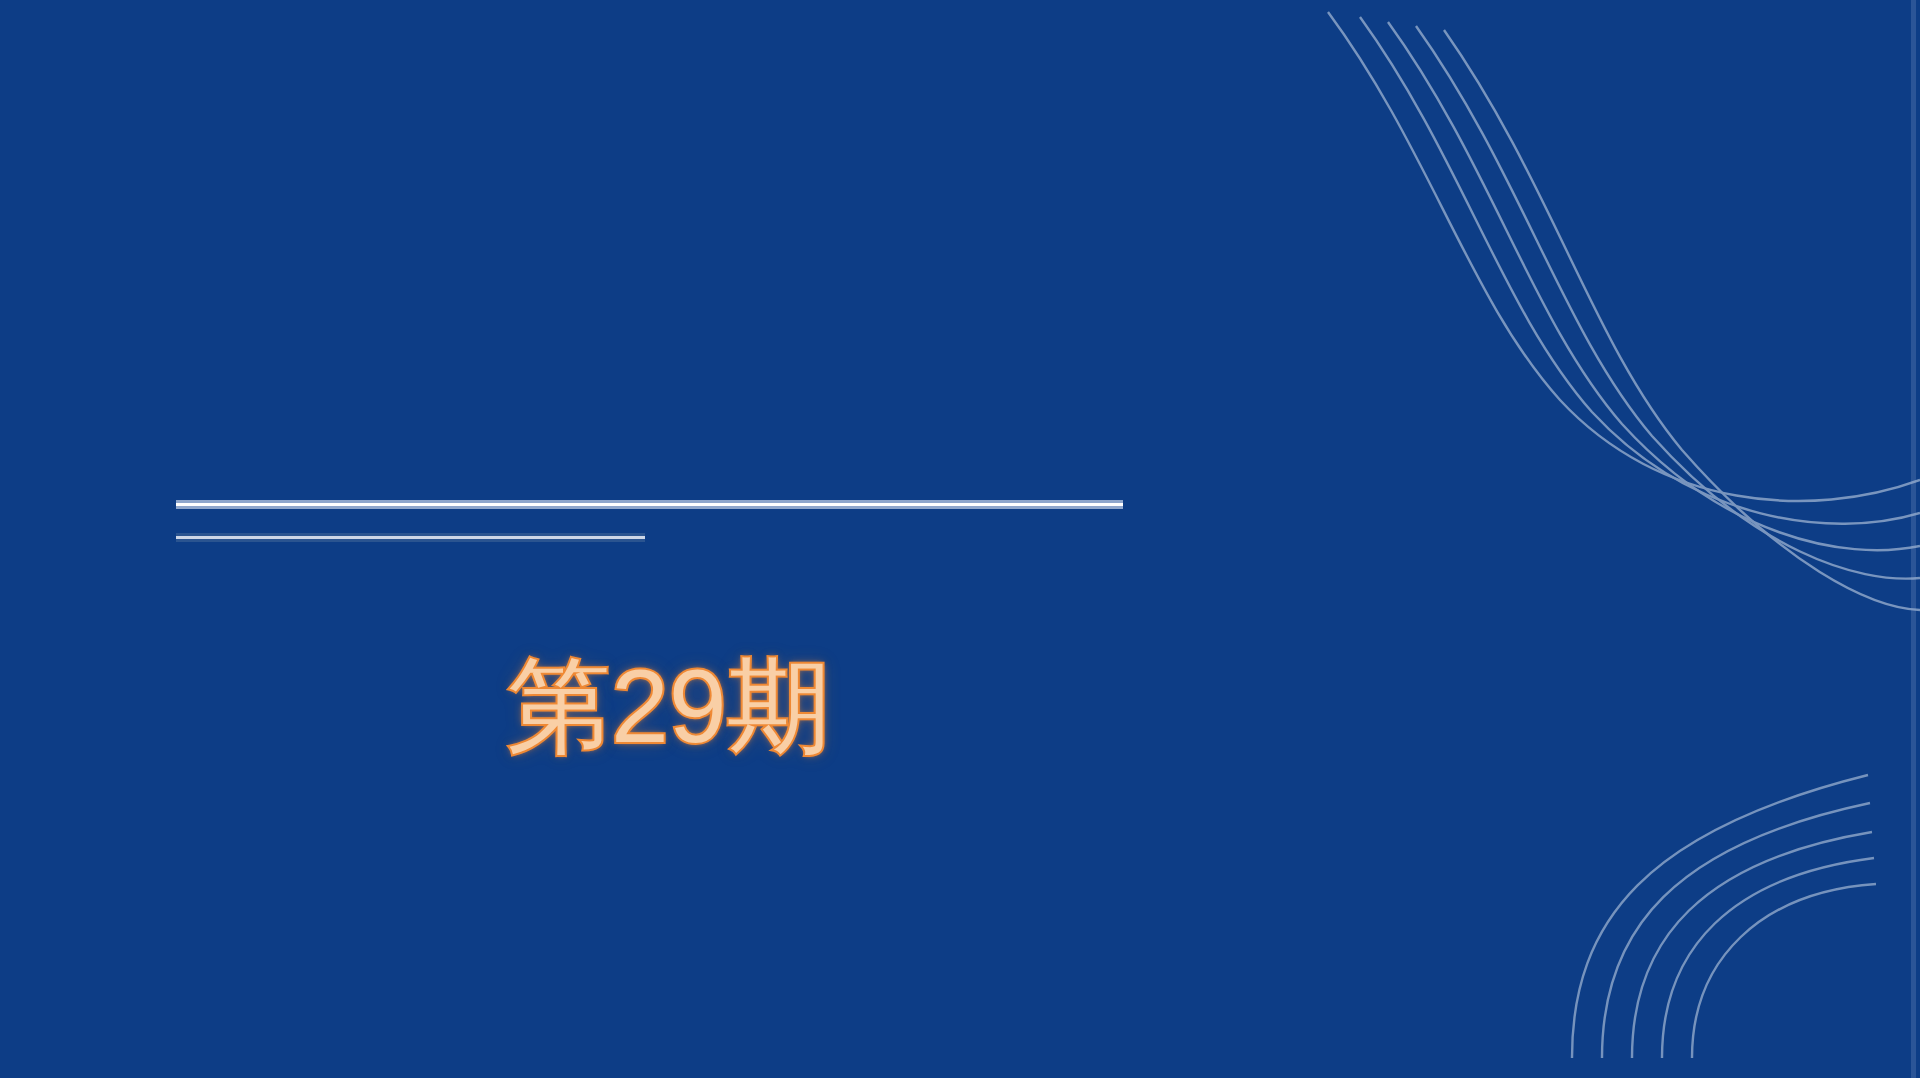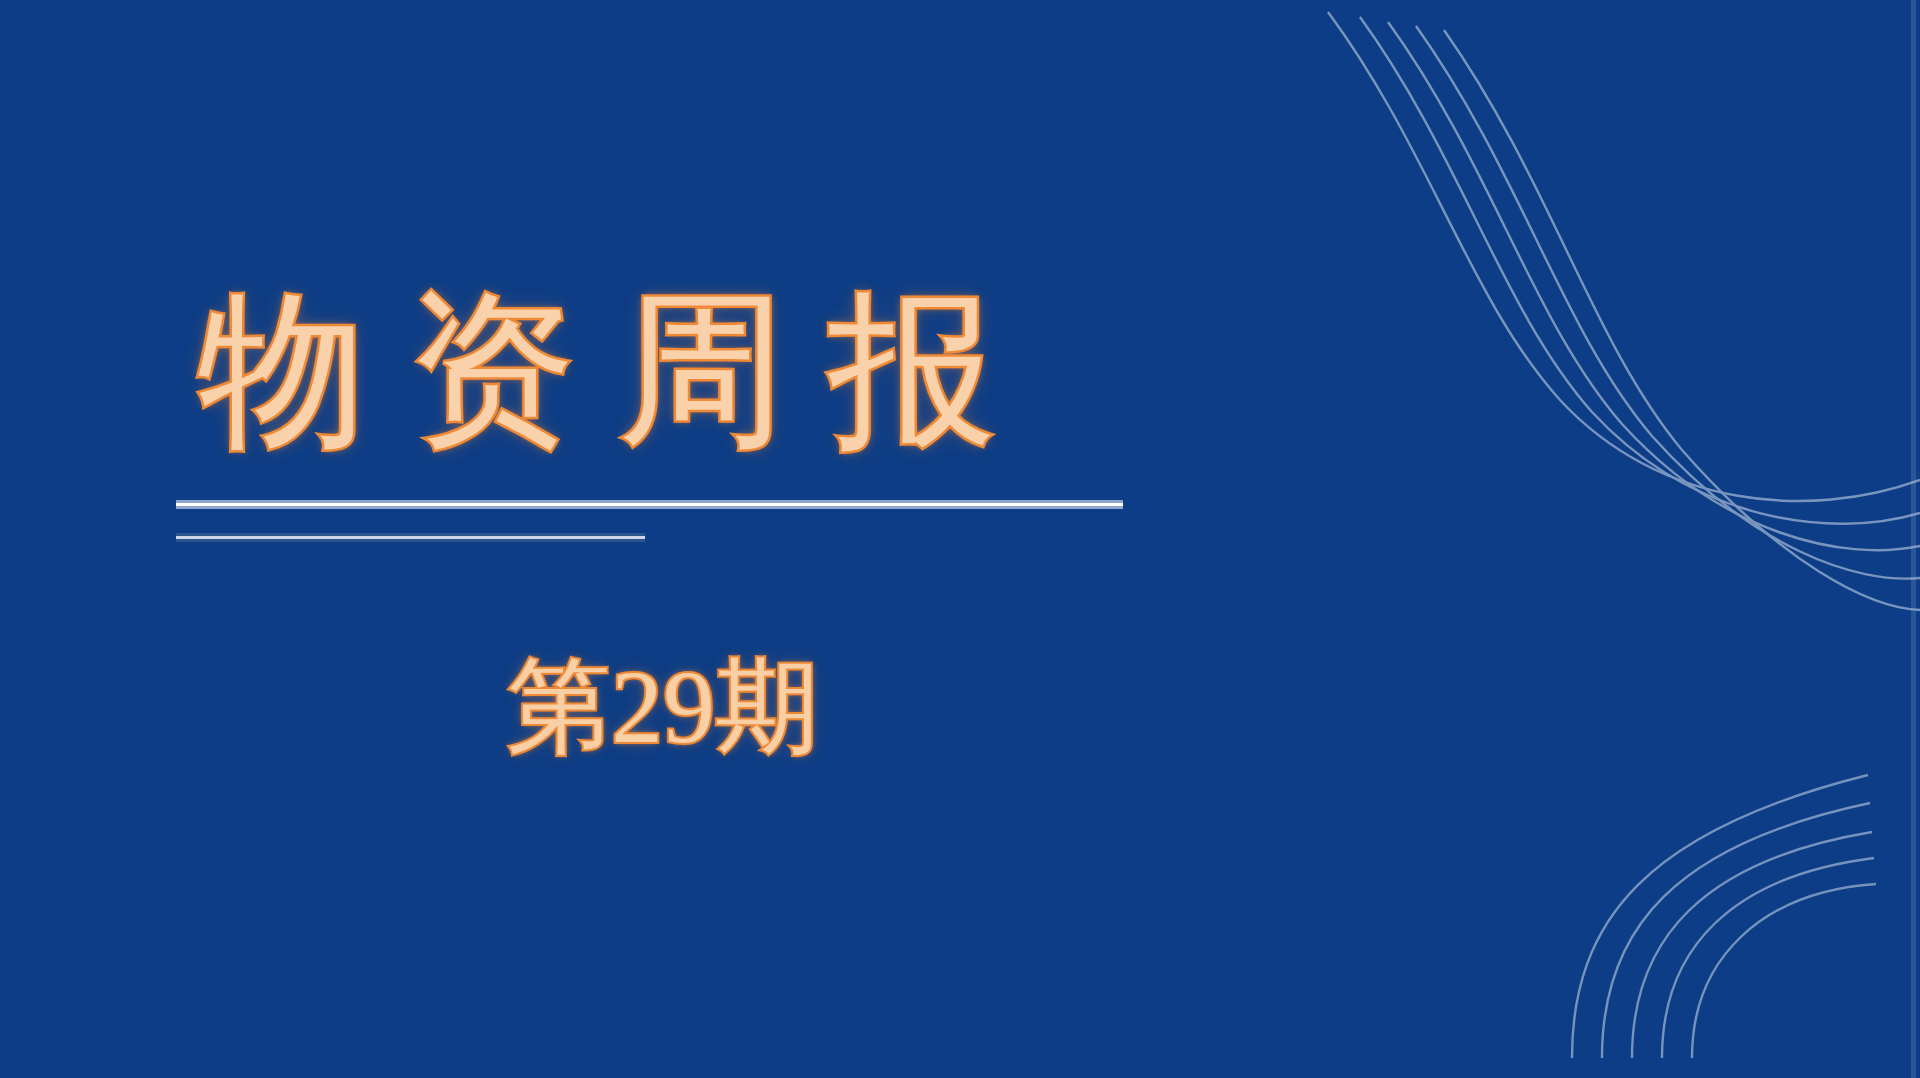--- a/index.html
+++ b/index.html
@@ -74,21 +74,21 @@
     border-top: 3px solid #2a5490;
     border-bottom: 3px solid #2a5490;
   }
 
   
   #subtitle {
     position: absolute;
     left: 507px;
     top: 647px;
     margin: 0;
-    font-family: Liberation Serif, serif;
+    font-family: Liberation Sans, sans-serif;
     font-size: 104px;
     line-height: 1.15;
     font-weight: 400;
     white-space: nowrap;
     color: #f9cfa6;
     -webkit-text-stroke: 4px #f08a36;
     paint-order: stroke fill;
     text-shadow:
        0 0 4px rgba(240,138,54,0.95),
        0 0 9px rgba(240,138,54,0.5),
@@ -124,22 +124,19 @@
       <path d="M1572,1058 C1572,920 1648,830 1868,775"></path>
       <path d="M1602,1058 C1602,928 1676,844 1870,803"></path>
       <path d="M1632,1058 C1632,938 1704,860 1872,832"></path>
       <path d="M1662,1058 C1662,948 1732,876 1874,858"></path>
       <path d="M1692,1058 C1692,960 1760,892 1876,884"></path>
     </g>
   </svg>
 
   <div id="edge-band"></div>
 
-  <div id="title-block">
-    <h1 id="main-title">物资周报</h1>
-  </div>
 
   <div class="rule" id="rule-long"></div>
   <div class="rule" id="rule-short"></div>
 
   <div id="subtitle">第29期</div>
 
 </div>
 
 </body></html>

